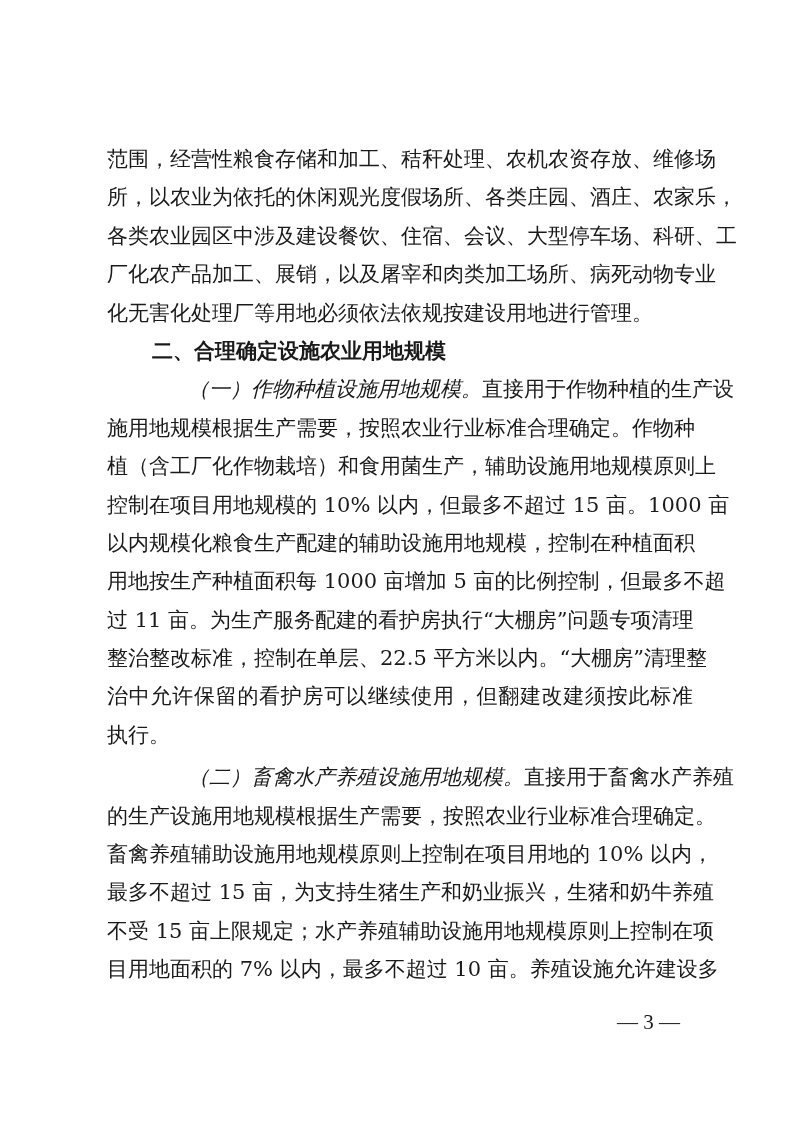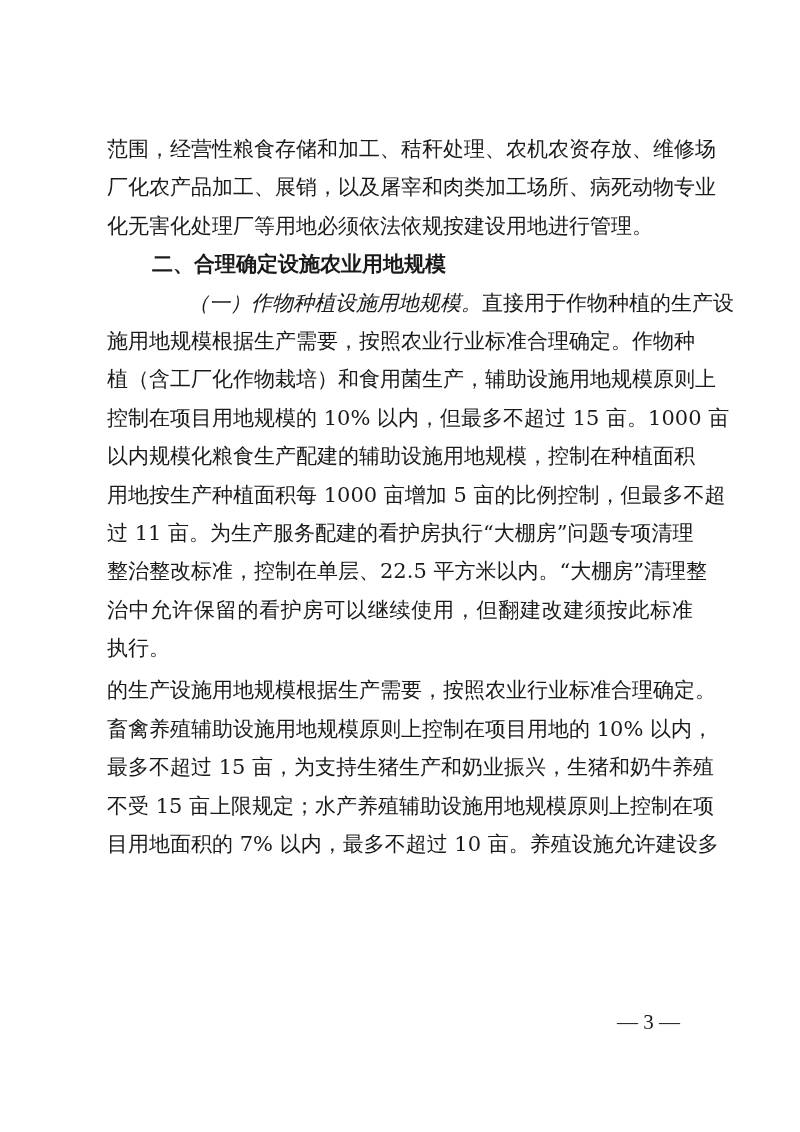--- a/index.html
+++ b/index.html
@@ -11,21 +11,21 @@
       width: 800px;
       height: 1132px;
       position: relative;
       overflow: hidden;
       font-family: "DejaVu Serif", "Liberation Serif", serif;
       color: #1a1a1a;
     }
     .page {
       position: absolute;
       left: 107px;
-      top: 130px;
+      top: 140px;
       width: 586px;
     }
     .line {
       display: block;
       height: 38.4px;
       line-height: 38.4px;
       font-size: 21px;
       white-space: nowrap;
       text-align: justify;
       text-align-last: justify;
@@ -58,38 +58,41 @@
       font-family: "Liberation Serif", serif;
       color: #1a1a1a;
       white-space: nowrap;
     }
   </style>
 </head>
 <body>
 
 <div class="page">
   <span class="line">范围，经营性粮食存储和加工、秸秆处理、农机农资存放、维修场</span>
+  <span class="line">所，以农业为依托的休闲观光度假场所、各类庄园、酒庄、农家乐，</span>
+  <span class="line">各类农业园区中涉及建设餐饮、住宿、会议、大型停车场、科研、工</span>
   <span class="line">厂化农产品加工、展销，以及屠宰和肉类加工场所、病死动物专业</span>
   <span class="line last">化无害化处理厂等用地必须依法依规按建设用地进行管理。</span>
 
   <span class="line indent heading">二、合理确定设施农业用地规模</span>
 
   <span class="line indent"><span class="kai">（一）作物种植设施用地规模。</span><span>直接用于作物种植的生产设</span></span>
   <span class="line">施用地规模根据生产需要，按照农业行业标准合理确定。作物种</span>
   <span class="line">植（含工厂化作物栽培）和食用菌生产，辅助设施用地规模原则上</span>
   <span class="line">控制在项目用地规模的 10% 以内，但最多不超过 15 亩。1000 亩</span>
   <span class="line">以内规模化粮食生产配建的辅助设施用地规模，控制在种植面积</span>
   <span class="line">用地按生产种植面积每 1000 亩增加 5 亩的比例控制，但最多不超</span>
   <span class="line">过 11 亩。为生产服务配建的看护房执行“大棚房”问题专项清理</span>
   <span class="line">整治整改标准，控制在单层、22.5 平方米以内。“大棚房”清理整</span>
   <span class="line">治中允许保留的看护房可以继续使用，但翻建改建须按此标准</span>
   <span class="line last">执行。</span>
 
   <div class="gap"></div>
 
+  <span class="line indent"><span class="kai">（二）畜禽水产养殖设施用地规模。</span><span>直接用于畜禽水产养殖</span></span>
   <span class="line">的生产设施用地规模根据生产需要，按照农业行业标准合理确定。</span>
   <span class="line">畜禽养殖辅助设施用地规模原则上控制在项目用地的 10% 以内，</span>
   <span class="line">最多不超过 15 亩，为支持生猪生产和奶业振兴，生猪和奶牛养殖</span>
   <span class="line">不受 15 亩上限规定；水产养殖辅助设施用地规模原则上控制在项</span>
   <span class="line">目用地面积的 7% 以内，最多不超过 10 亩。养殖设施允许建设多</span>
 </div>
 
 <div class="page-number">— 3 —</div>
 
 </body></html>

